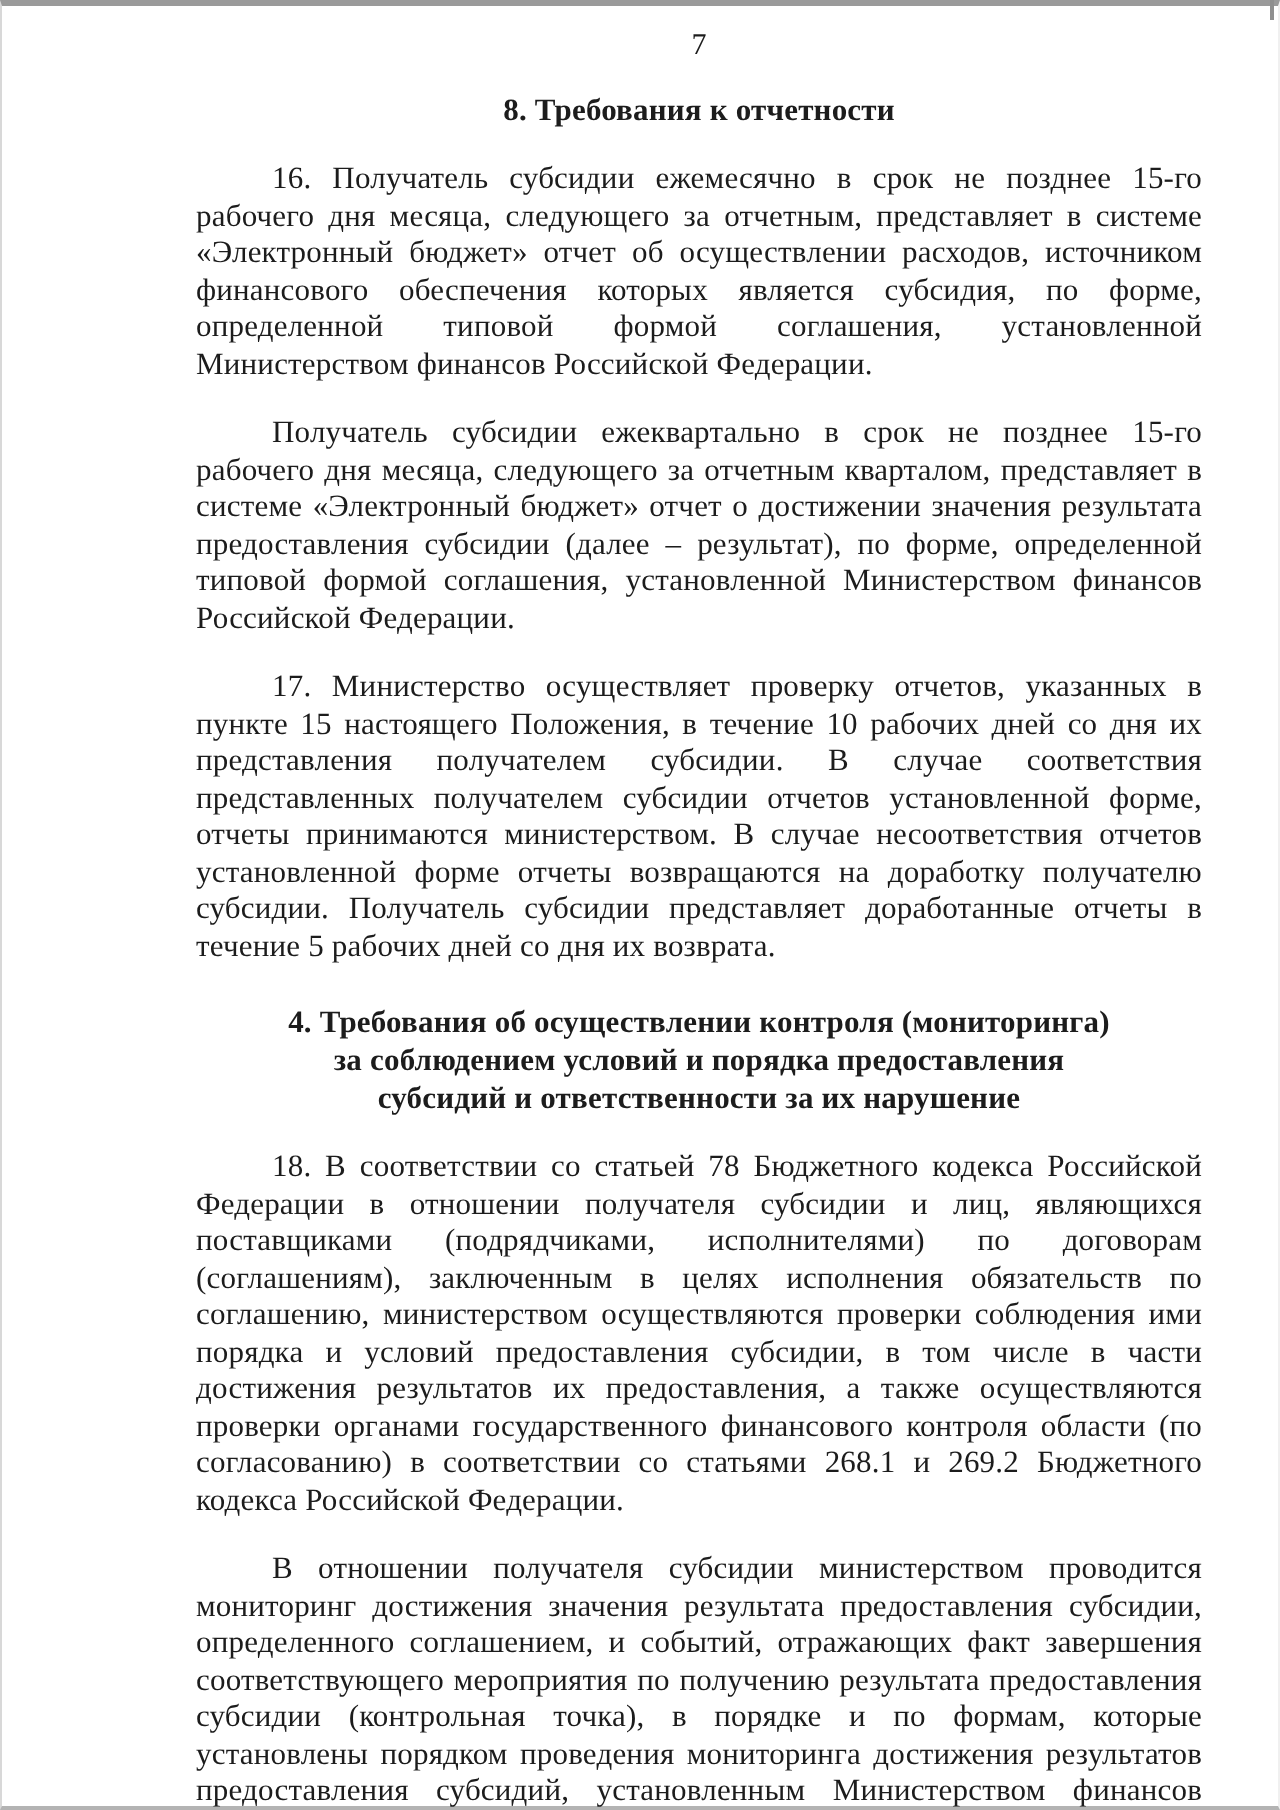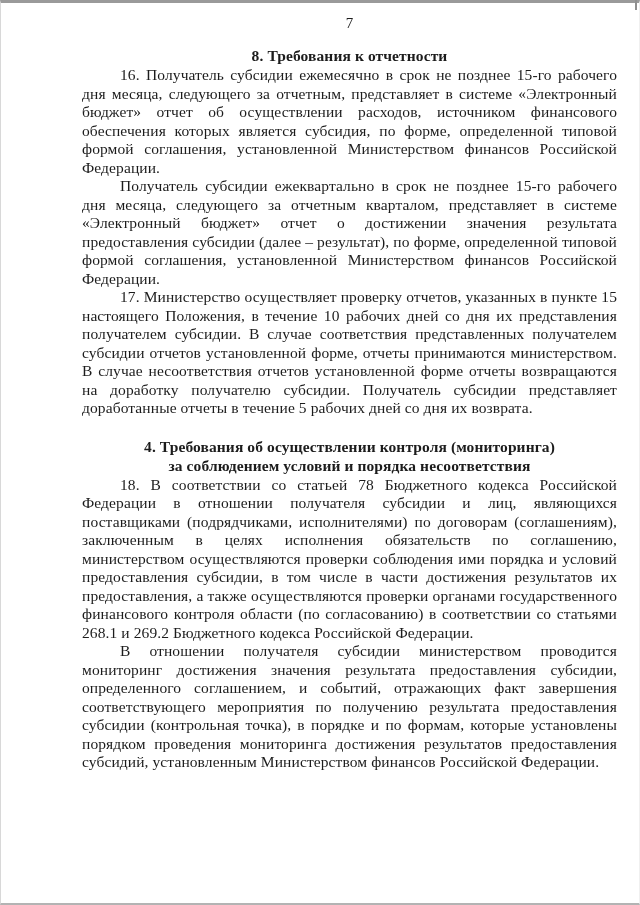--- a/index.html
+++ b/index.html
@@ -54,21 +54,21 @@
   }
   .section-heading.multiline {
     margin-top: 19px;
   }
   .heading-line {
     text-align: center;
     font-weight: bold;
     line-height: 19px;
   }
   p.body-par {
-    margin: 0;
+    margin: 16px;
     text-align: justify;
     text-indent: 38px;
     text-justify: inter-word;
   }
 </style>
 </head>
 <body>
 
 <div class="scan-frame"></div>
 <div class="scan-tick-top-right"></div>
@@ -80,21 +80,22 @@
   <div class="section-heading">8. Требования к отчетности</div>
 
   <p class="body-par">16. Получатель субсидии ежемесячно в срок не позднее 15-го рабочего дня месяца, следующего за отчетным, представляет в системе «Электронный бюджет» отчет об осуществлении расходов, источником финансового обеспечения которых является субсидия, по форме, определенной типовой формой соглашения, установленной Министерством финансов Российской Федерации.</p>
 
   <p class="body-par">Получатель субсидии ежеквартально в срок не позднее 15-го рабочего дня месяца, следующего за отчетным кварталом, представляет в системе «Электронный бюджет» отчет о достижении значения результата предоставления субсидии (далее – результат), по форме, определенной типовой формой соглашения, установленной Министерством финансов Российской Федерации.</p>
 
   <p class="body-par">17. Министерство осуществляет проверку отчетов, указанных в пункте 15 настоящего Положения, в течение 10 рабочих дней со дня их представления получателем субсидии. В случае соответствия представленных получателем субсидии отчетов установленной форме, отчеты принимаются министерством. В случае несоответствия отчетов установленной форме отчеты возвращаются на доработку получателю субсидии. Получатель субсидии представляет доработанные отчеты в течение 5 рабочих дней со дня их возврата.</p>
 
   <div class="section-heading multiline">
     <div class="heading-line">4. Требования об осуществлении контроля (мониторинга)</div>
-    <div class="heading-line">за соблюдением условий и порядка несоответствия</div>
+    <div class="heading-line">за соблюдением условий и порядка предоставления</div>
+    <div class="heading-line">субсидий и ответственности за их нарушение</div>
   </div>
 
   <p class="body-par">18. В соответствии со статьей 78 Бюджетного кодекса Российской Федерации в отношении получателя субсидии и лиц, являющихся поставщиками (подрядчиками, исполнителями) по договорам (соглашениям), заключенным в целях исполнения обязательств по соглашению, министерством осуществляются проверки соблюдения ими порядка и условий предоставления субсидии, в том числе в части достижения результатов их предоставления, а также осуществляются проверки органами государственного финансового контроля области (по согласованию) в соответствии со статьями 268.1 и 269.2 Бюджетного кодекса Российской Федерации.</p>
 
   <p class="body-par">В отношении получателя субсидии министерством проводится мониторинг достижения значения результата предоставления субсидии, определенного соглашением, и событий, отражающих факт завершения соответствующего мероприятия по получению результата предоставления субсидии (контрольная точка), в порядке и по формам, которые установлены порядком проведения мониторинга достижения результатов предоставления субсидий, установленным Министерством финансов Российской Федерации.</p>
 
 
 
 </div>
 

